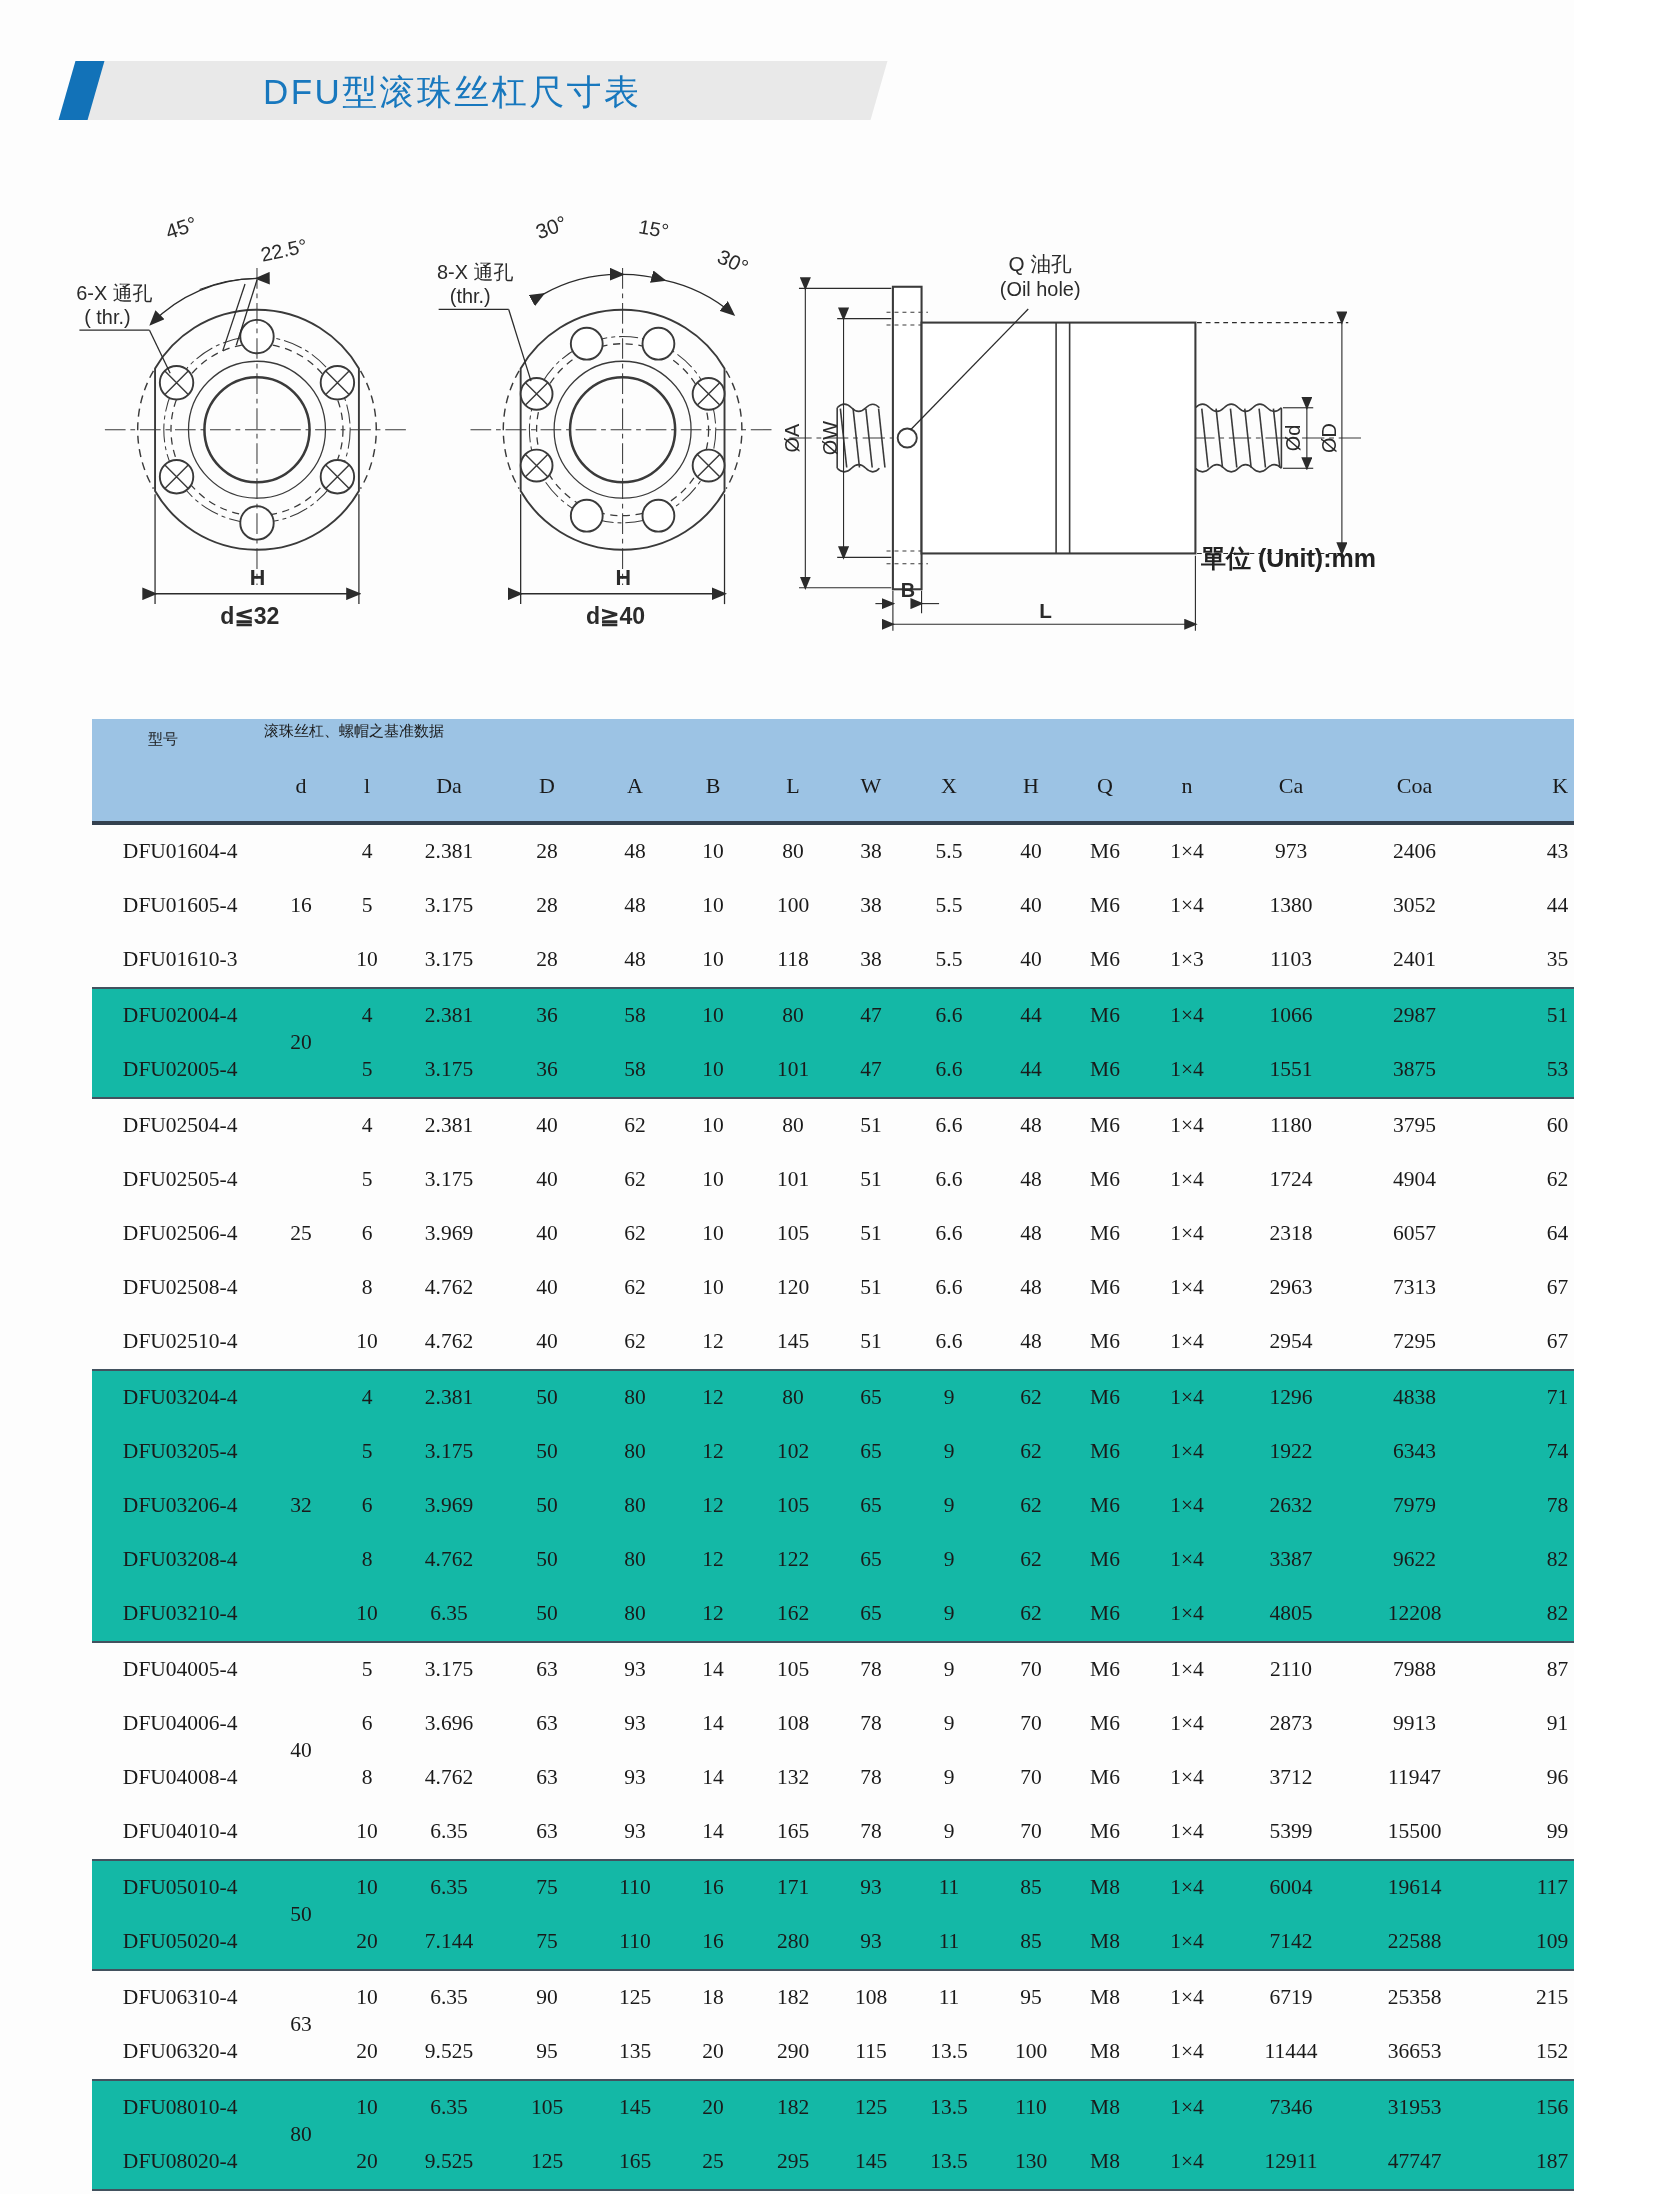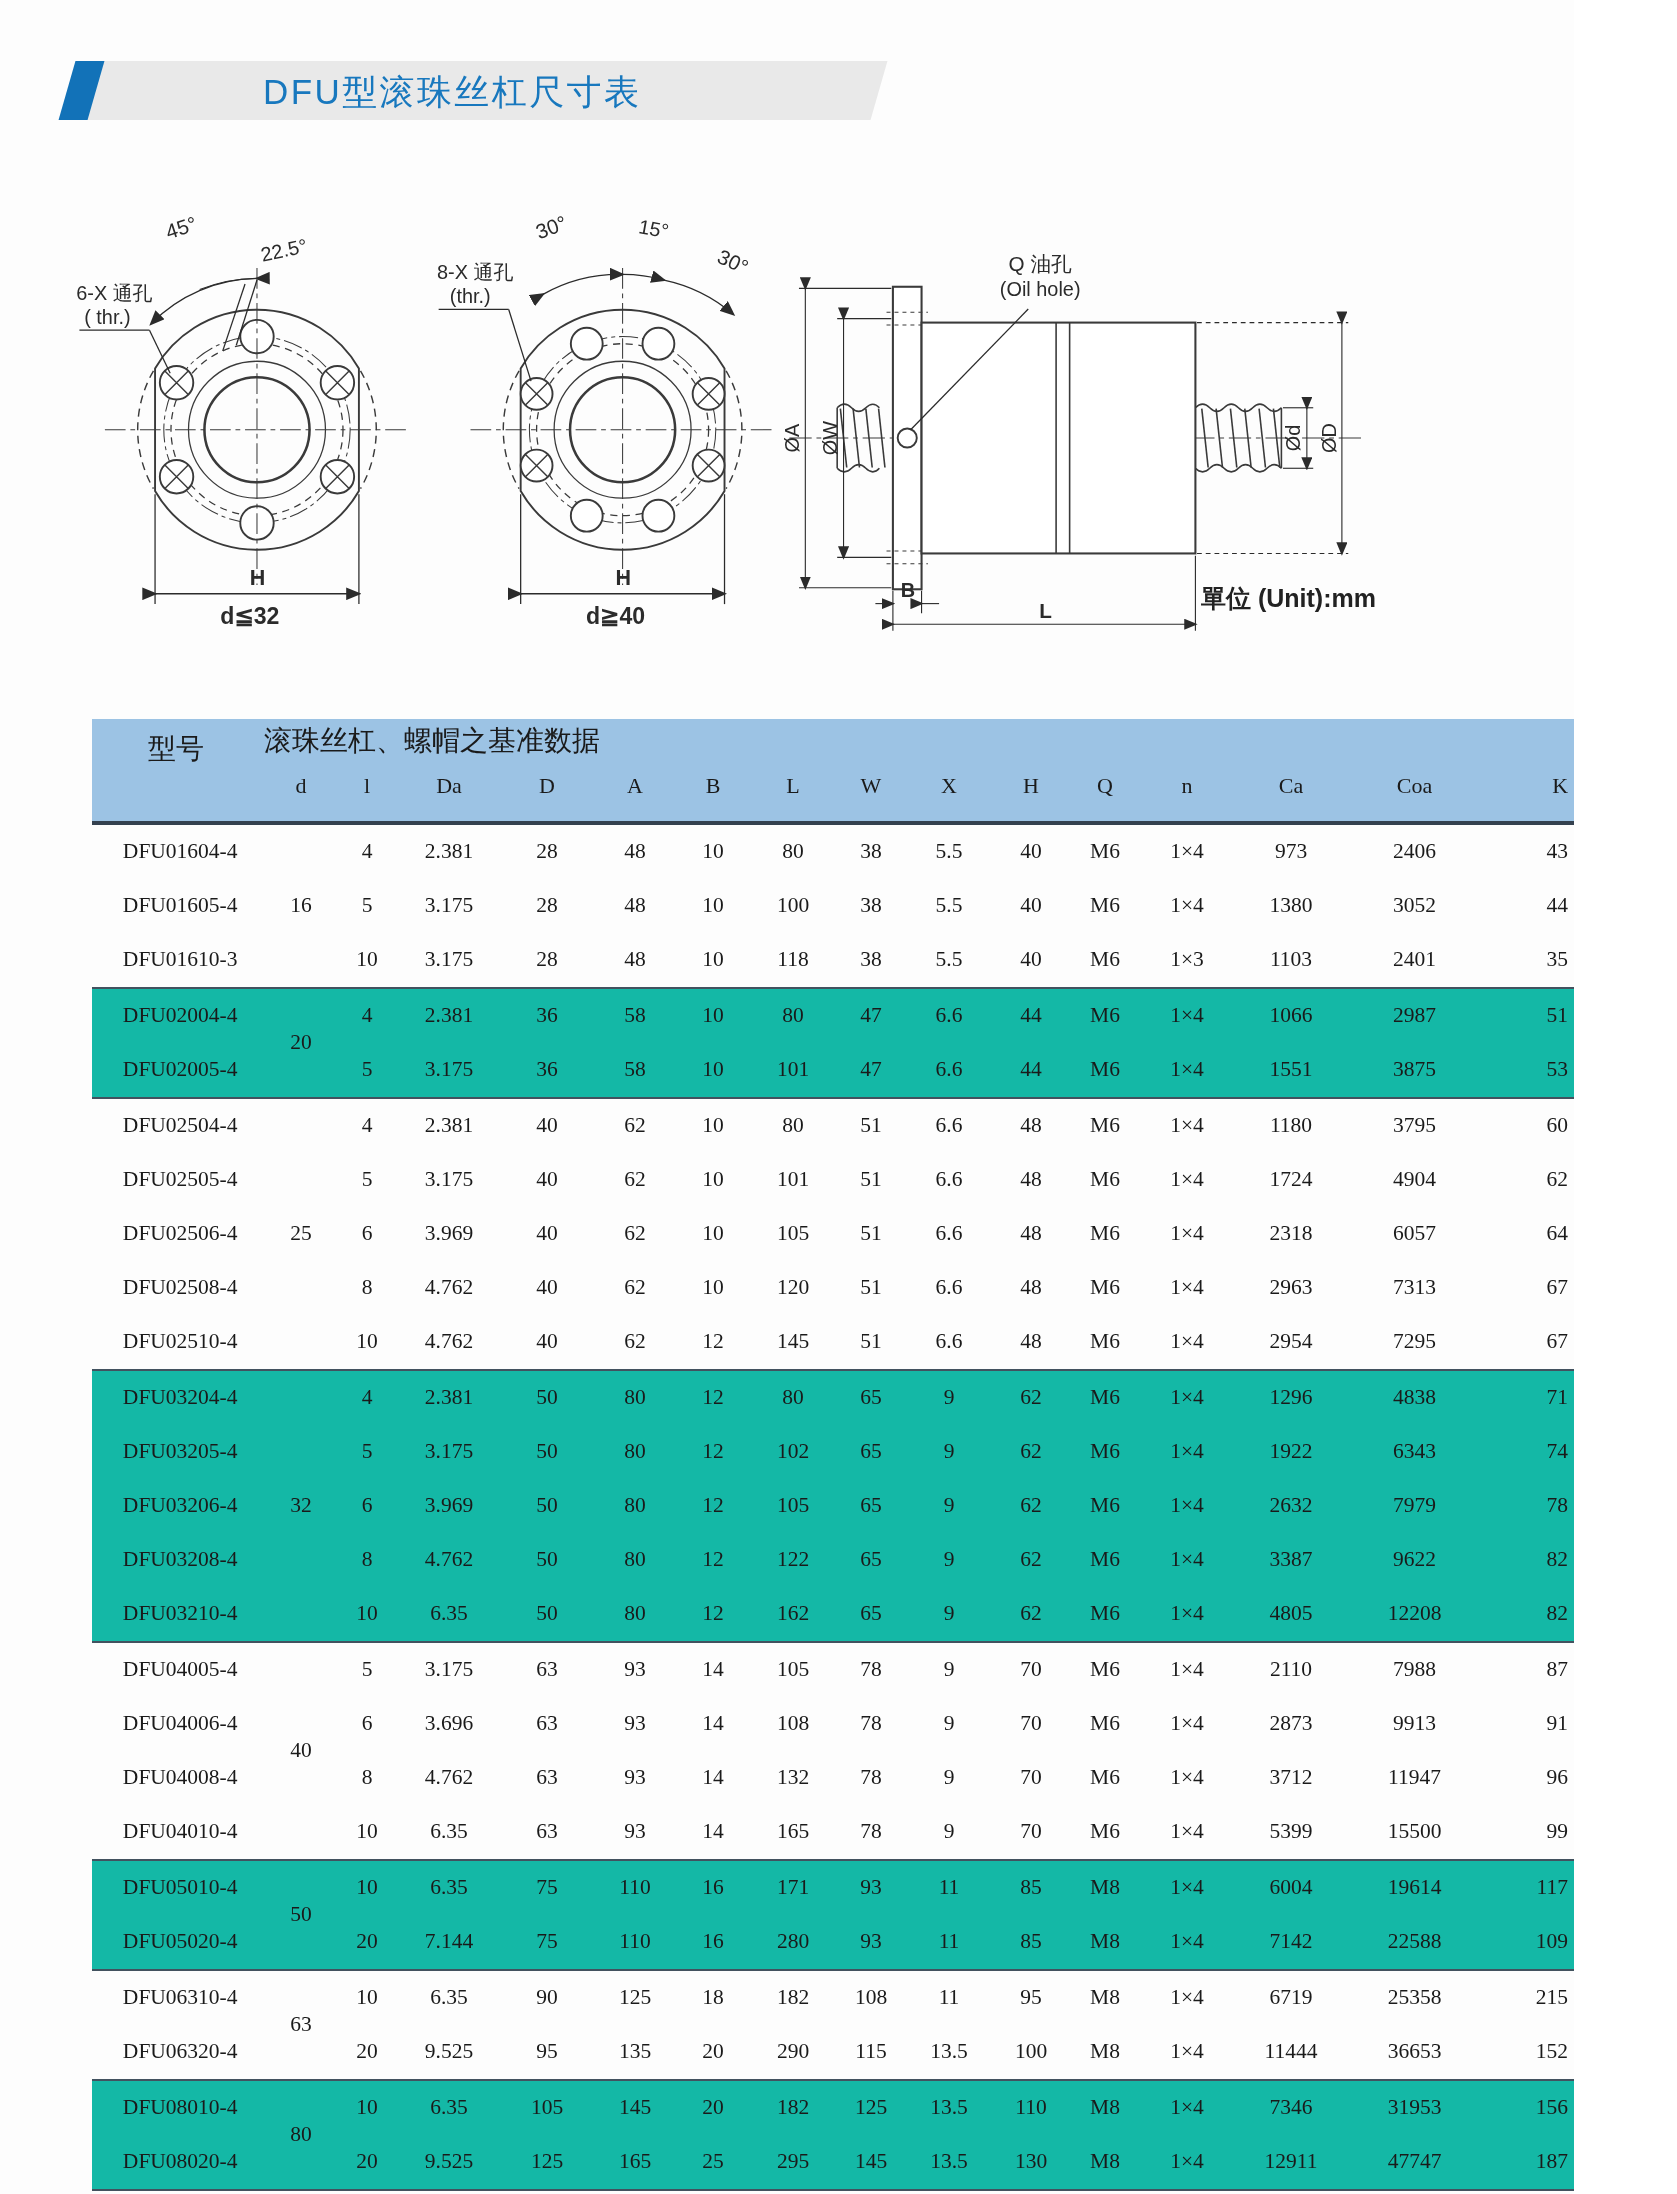--- a/index.html
+++ b/index.html
@@ -9,28 +9,28 @@
   .band{position:absolute;left:94px;top:61px;width:785px;height:59px;background:#e9e9e9;
         transform:skewX(-16deg);}
   .band-accent{position:absolute;left:67px;top:61px;width:29px;height:59px;background:#1272b8;
         transform:skewX(-16deg);}
   .page-title{position:absolute;left:263px;top:69px;font-family:"Liberation Sans",sans-serif;
         font-size:35px;letter-spacing:2.4px;color:#1878be;font-weight:500;}
   
   .dwg{position:absolute;}
   svg text{font-family:"Liberation Sans",sans-serif;fill:#2b2b2b;}
   .unit-note{position:absolute;left:1201px;top:542px;font-family:"Liberation Sans",sans-serif;
-        font-size:25px;font-weight:600;color:#222;margin-top:40px;}
+        font-size:25px;font-weight:600;color:#222;}
   
   .legend{position:absolute;left:78px;top:658px;font-size:31px;color:#111;letter-spacing:0.8px;}
   
   .tbl-wrap{position:absolute;left:92px;top:719px;width:1494px;}
   table{border-collapse:collapse;table-layout:fixed;width:1494px;font-size:21.5px;}
   thead{background:#9cc3e4;}
-  thead tr.r1 th{height:45px;font-weight:400;font-size:28px;}
+  thead tr.r1 th{height:45px;font-weight:400;font-size:15px;}
   thead tr.r2 th{height:47px;font-weight:400;font-size:22px;text-align:center;vertical-align:top;padding-top:4.8px;}
   th.model-h{text-align:left;vertical-align:top;padding:11px 0 0 56px;font-size:23px;}
   th.grp-h{text-align:left;vertical-align:top;padding-top:3px;font-family:Liberation Mono, monospace;}
   thead{border-bottom:4px solid #34414f;}
   tbody td{height:52px;text-align:center;vertical-align:middle;}
   tbody td.model{text-align:center;padding-left:6.4px;}
   td.kcol,th.kcol{text-align:right !important;padding-right:22px;}
   tbody.shaded{background:#14b8a6;}
   tbody.sep{border-top:2.4px solid #42525f;}
 </style>

